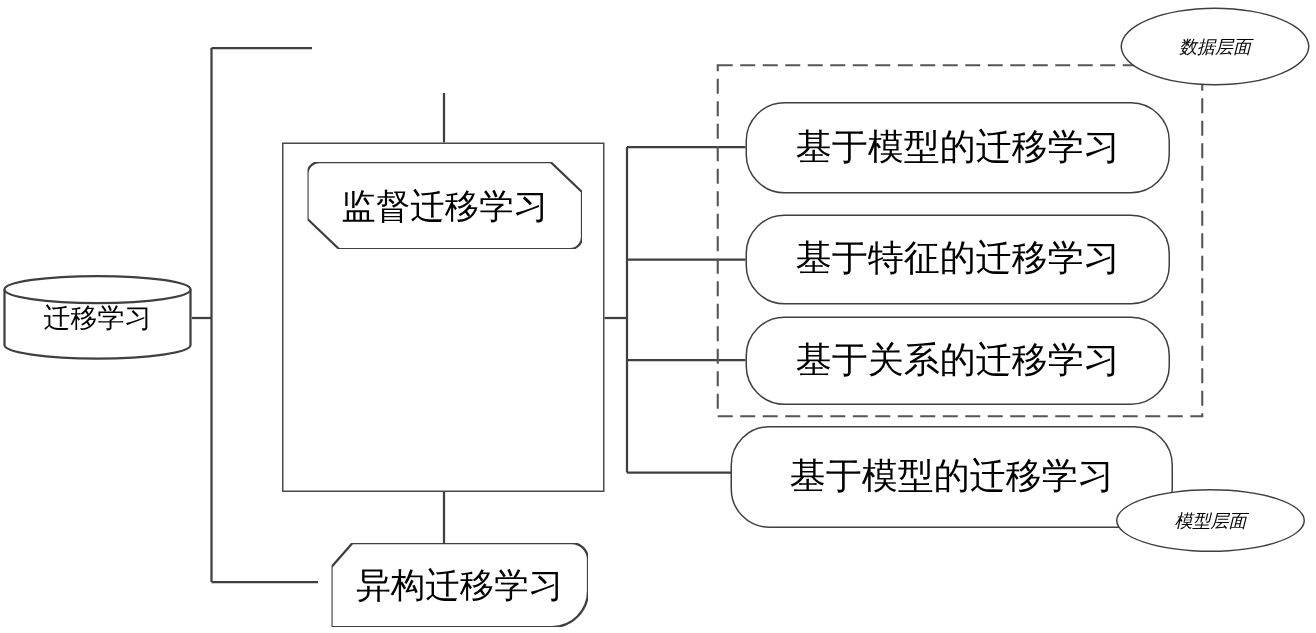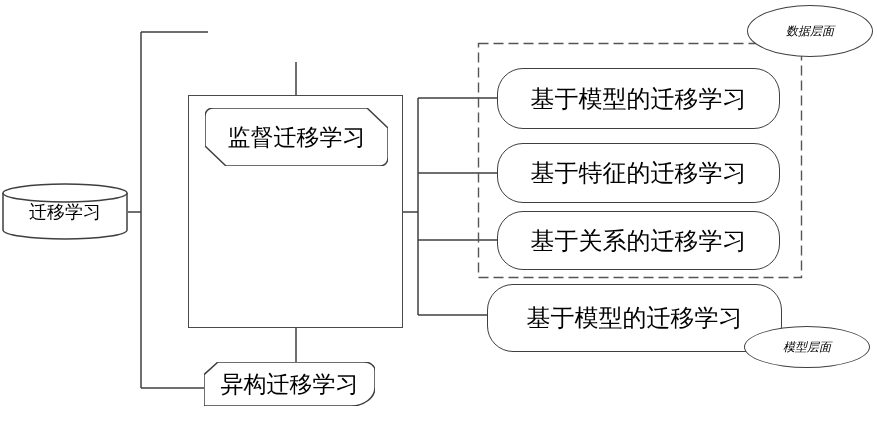--- a/index.html
+++ b/index.html
@@ -76,21 +76,21 @@
 
   <div class="node" style="left:205px;top:108px;width:183px;height:58px">
     <svg class="outline" viewBox="0 0 183 58" preserveAspectRatio="none">
       <path d="M8,0 H162 L183,20 V50 A8,8 0 0 1 175,58 H21 L0,38 V8 A8,8 0 0 1 8,0 Z" fill="#ffffff" stroke="#3f3f3f" stroke-width="1.5"></path>
     </svg>
     <span class="lbl">监督迁移学习</span>
   </div>
 
 
 
-  <div class="node" style="left:204px;top:362px;width:171px;height:44px">
+  <div class="node" style="left:221px;top:362px;width:171px;height:56px">
     <svg class="outline" viewBox="0 0 171 56" preserveAspectRatio="none">
       <path d="M14,0 H160 A11,11 0 0 1 171,11 V32 A24,24 0 0 1 147,56 H0 V16 L14,0 Z" fill="#ffffff" stroke="#3f3f3f" stroke-width="1.5"></path>
     </svg>
     <span class="lbl">异构迁移学习</span>
   </div>
 
   <div class="node round-node" style="left:497px;top:68px;width:283px;height:61px">
     <span class="lbl">基于模型的迁移学习</span>
   </div>
 

